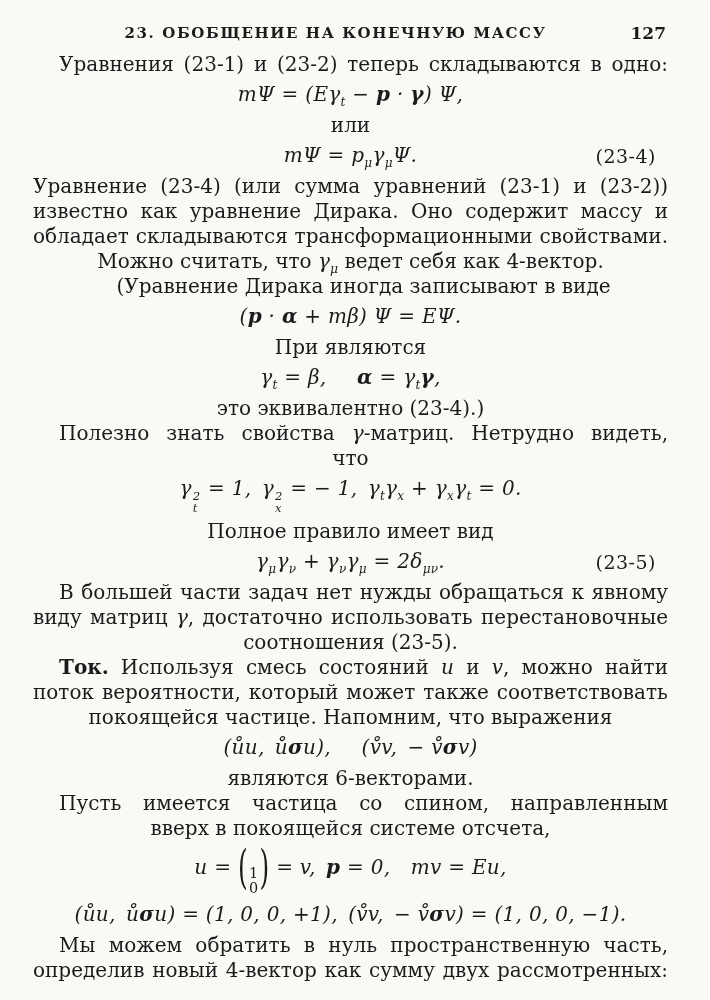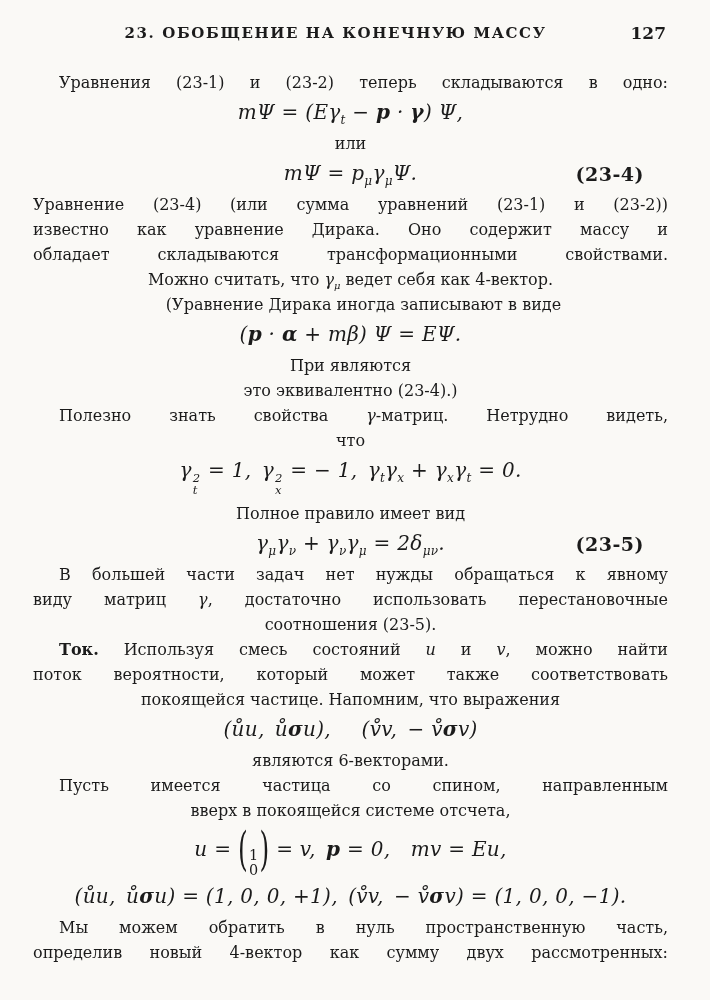--- a/index.html
+++ b/index.html
@@ -10,42 +10,42 @@
     color:#1b1b1b;
   }
   .page{
     box-sizing:border-box;
     width:710px;height:1000px;
     padding:24px 42px 0 33px;
     overflow:hidden;
     background:#faf9f6;
   }
   
-  .rhead{position:relative;height:20px;margin-bottom:26px;}
+  .rhead{position:relative;height:20px;margin-bottom:8px;}
   .rhead-title{
     position:absolute;left:0;right:30px;text-align:center;
     font-weight:bold;font-size:15px;letter-spacing:1.6px;white-space:nowrap;
   }
   .rhead-page{position:absolute;right:2px;top:-1px;font-weight:bold;font-size:17px;}
   
-  .p{font-size:16px;line-height:25px;}
+  .p{font-size:20px;line-height:25px;}
   .tline{text-align:center;}
   .tline.just{text-align:justify;text-align-last:justify;text-justify:inter-word;}
   .tline.ind{text-indent:26px;}
   .p sub{font-size:0.62em;line-height:0;}
   .p i{}
   
   .eqrow{position:relative;text-align:center;margin:4px 12px;line-height:27px;min-height:27px;}
   .eqrow.tall{line-height:44px;min-height:44px;}
   .eq{font-style:italic;font-size:20px;letter-spacing:0.3px;white-space:nowrap;}
   .eq b{font-weight:bold;}
   .eq sub{font-size:0.60em;line-height:0;font-style:italic;}
   .eqlabel{
-    position:absolute;right:12px;top:50%;transform:translateY(-50%);
-    font-style:normal;font-size:19px;letter-spacing:0.5px;font-weight:bold;
+    position:absolute;right:0;top:50%;transform:translateY(-50%);
+    font-style:normal;font-size:19px;letter-spacing:0.5px;
   }
   
   .sscol{
     display:inline-flex;flex-direction:column;
     font-size:0.58em;line-height:1.05;vertical-align:-0.45em;
     margin-left:1px;margin-right:1px;text-align:left;
   }
   
   .bigp{
     display:inline-block;font-style:normal;font-size:1.25em;
@@ -80,20 +80,21 @@
         <div class="tline just">обладает складываются трансформационными свойствами.</div>
         <div class="tline">Можно считать, что <i>γ<sub>μ</sub></i> ведет себя как 4-вектор.</div>
       </div>
       <div class="p">
         <div class="tline ind">(Уравнение Дирака иногда записывают в виде</div>
       </div>
       <div class="eqrow"><span class="eq">(<b>p</b> · <b>α</b> + mβ) Ψ = EΨ.</span></div>
       <div class="p">
         <div class="tline">При являются</div>
       </div>
+      <div class="eqrow"><span class="eq">γ<sub>t</sub> = β,  <b>α</b> = γ<sub>t</sub><b>γ</b>,</span></div>
       <div class="p">
         <div class="tline">это эквивалентно (23-4).)</div>
       </div>
       <div class="p">
         <div class="tline just ind">Полезно знать свойства <i>γ</i>-матриц. Нетрудно видеть,</div>
         <div class="tline">что</div>
       </div>
       <div class="eqrow"><span class="eq">γ<span class="sscol">
             <span>2</span>
             <span>t</span>

